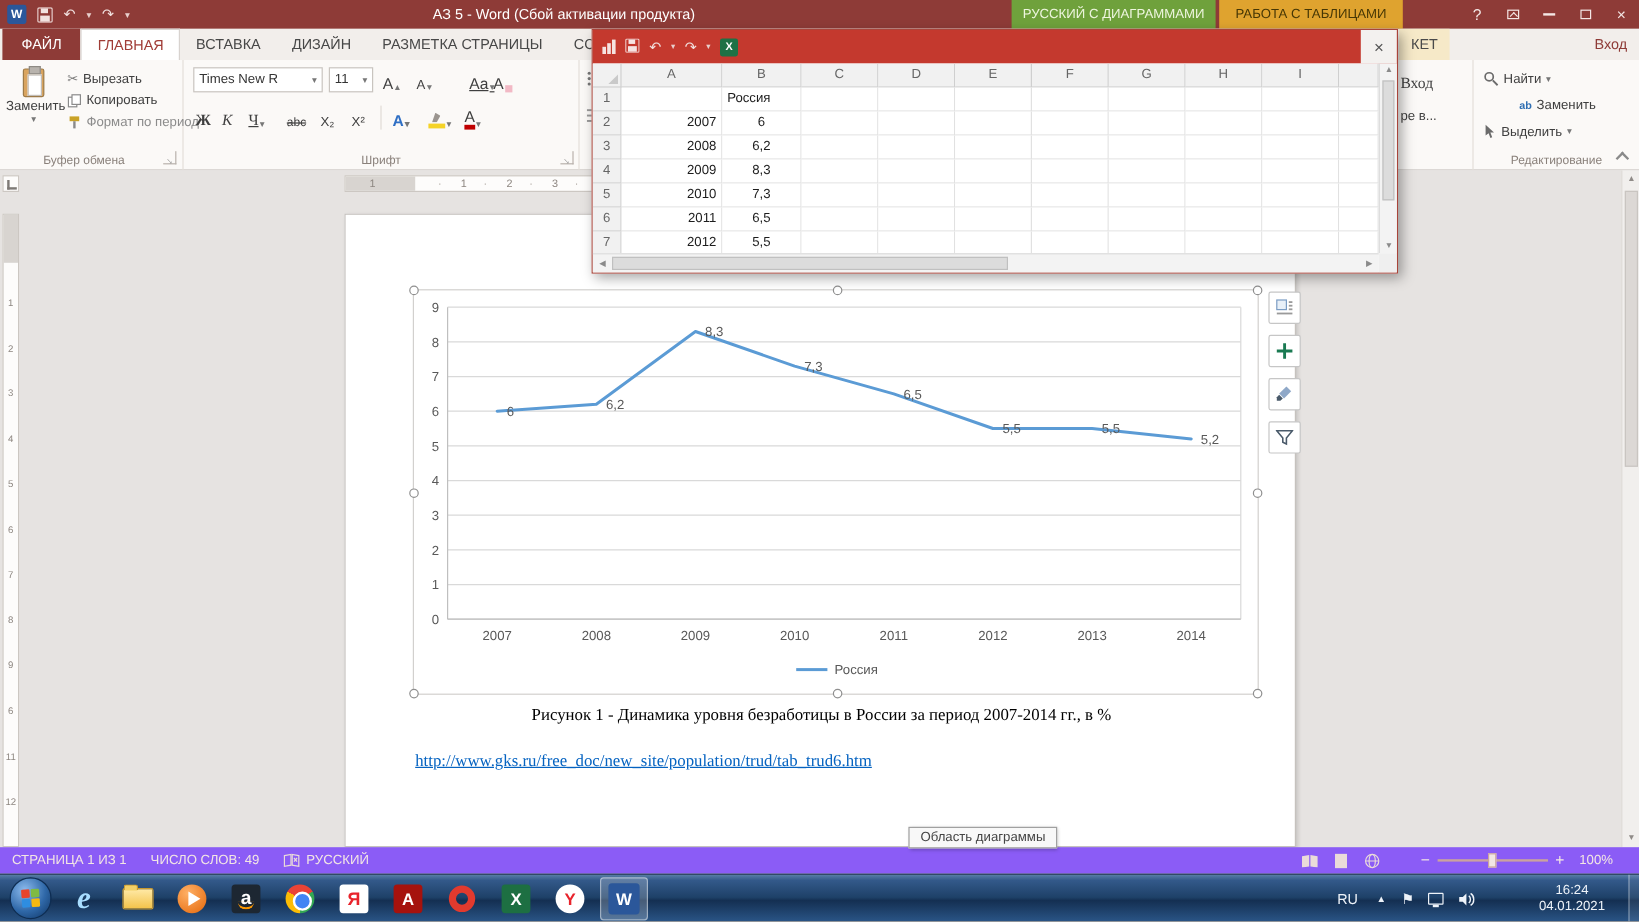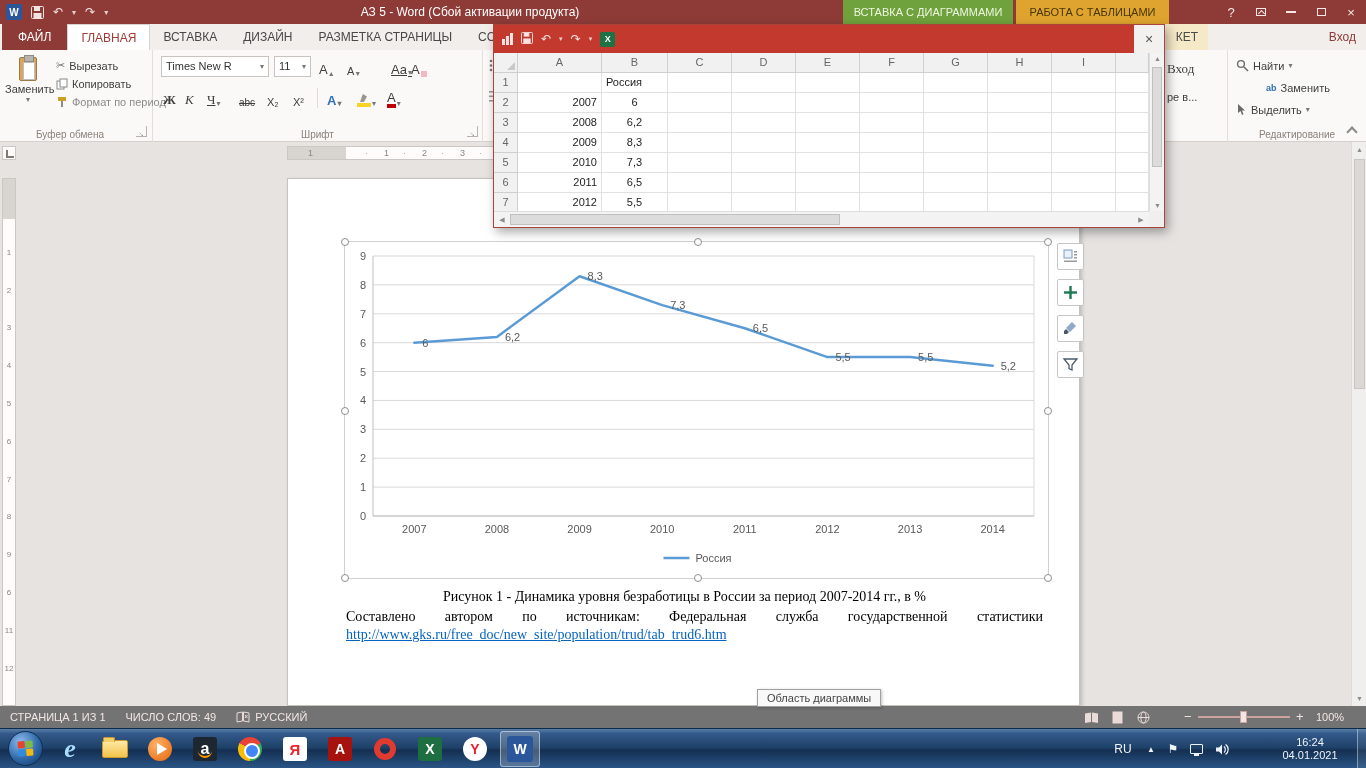--- a/index.html
+++ b/index.html
@@ -119,21 +119,21 @@
   .xlhscroll{position:absolute;left:0;bottom:0;right:15px;height:16px;background:#f3f3f3;border-top:1px solid #ddd;}
   .xarrow{position:absolute;color:#8a8a8a;font-size:7px;text-align:center;}
   .xthumb{position:absolute;background:#dcdcdc;border:1px solid #c0c0c0;}
   .xlcorner2{position:absolute;right:0;bottom:0;width:15px;height:16px;background:#efefef;}
 
   
   .tooltip{position:absolute;left:757px;top:689px;padding:2px 9px;background:#f8f8f8;border:1px solid #a0a0a0;
            font-size:11px;color:#444;z-index:70;box-shadow:1px 1px 3px rgba(0,0,0,.25);white-space:nowrap;}
 
   
-  .statusbar{position:absolute;left:0;top:706px;width:1366px;height:22px;background:#737373;color:#f3e6e4;font-size:11px;z-index:60;}
+  .statusbar{position:absolute;left:0;top:706px;width:1366px;height:22px;background:#8b5cf6;color:#f3e6e4;font-size:11px;z-index:60;}
   .st-left{position:absolute;left:10px;top:0;height:22px;display:flex;align-items:center;gap:20px;}
   .st-item{display:flex;align-items:center;gap:5px;white-space:nowrap;}
   .viewbtn{position:absolute;top:0;width:26px;height:22px;display:flex;align-items:center;justify-content:center;}
   .zoomtrack{position:absolute;left:1198px;top:10px;width:92px;height:2px;background:#caa29e;}
   .zoomnotch{position:absolute;left:1243px;top:7px;width:1px;height:8px;background:#d8b7b3;}
   .zoomthumb{position:absolute;left:1240px;top:5px;width:7px;height:12px;background:#f1e6e4;border:1px solid #caa29e;}
   .zbtn{position:absolute;top:0;height:22px;line-height:22px;font-size:13px;}
 
   
   .taskbar{position:absolute;left:0;top:728px;width:1366px;height:40px;z-index:80;border-top:1px solid #0c2a4a;
@@ -179,21 +179,21 @@
             <rect x="3" y="1" width="6" height="4" fill="#f2e2e0"></rect>
             <rect x="2.5" y="7" width="8" height="5" fill="#f2e2e0"></rect>
           </svg>
       </span>
       <span class="qglyph">↶</span>
       <span class="qcaret">▾</span>
       <span class="qglyph">↷</span>
       <span class="qcaret">▾</span>
     </div>
     <div class="win-title">АЗ 5 -  Word (Сбой активации продукта)</div>
-    <div class="ctx ctx-green">ВСТАВКА С ДИАГРАММАМИ</div>
+    <div class="ctx ctx-green">РУССКИЙ С ДИАГРАММАМИ</div>
     <div class="ctx ctx-yellow">РАБОТА С ТАБЛИЦАМИ</div>
     <div class="winbtns">
       <div class="winbtn">?</div>
       <div class="winbtn">
           <span class="ico-ribopt"></span>
         </div>
       <div class="winbtn">
           <span class="ico-min"></span>
         </div>
       <div class="winbtn">
@@ -472,21 +472,20 @@
           <path d="M3,8 L6,11 L4,13 L1,13 L1,10 Z" fill="#4a5a6a"></path>
         </svg>
     </div>
     <div class="side-btn" style="left:769px;top:172px;">
       <svg width="15" height="15" viewBox="0 0 15 15">
           <path d="M1,2 L14,2 L9,8 L9,13 L6,11.5 L6,8 Z" fill="none" stroke="#4a5a6a" stroke-width="1.3"></path>
         </svg>
     </div>
 
     <div class="doc-serif caption">Рисунок 1 - Динамика уровня безработицы в России за период 2007-2014 гг., в %</div>
-    <div class="doc-serif srcline">Составлено автором по источникам: Федеральная служба государственной статистики</div>
     <div class="doc-serif srclink">http://www.gks.ru/free_doc/new_site/population/trud/tab_trud6.htm</div>
   </div>
 
   <div class="xlwin">
     <div class="xltitle">
       <div class="xlicons">
         <span class="xlbars">
             <span style="height:6px;"></span>
             <span style="height:9px;"></span>
             <span style="height:12px;"></span>

